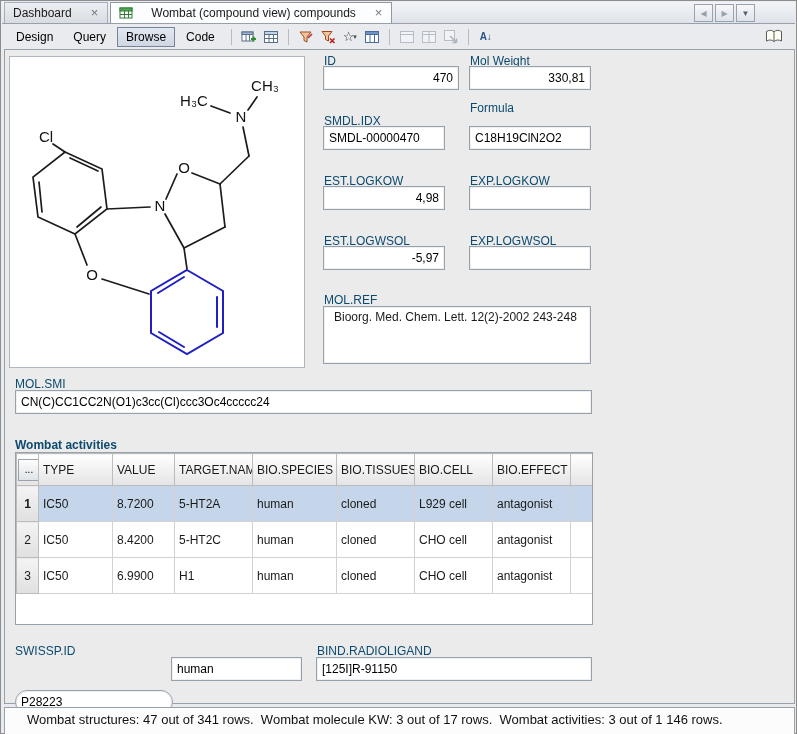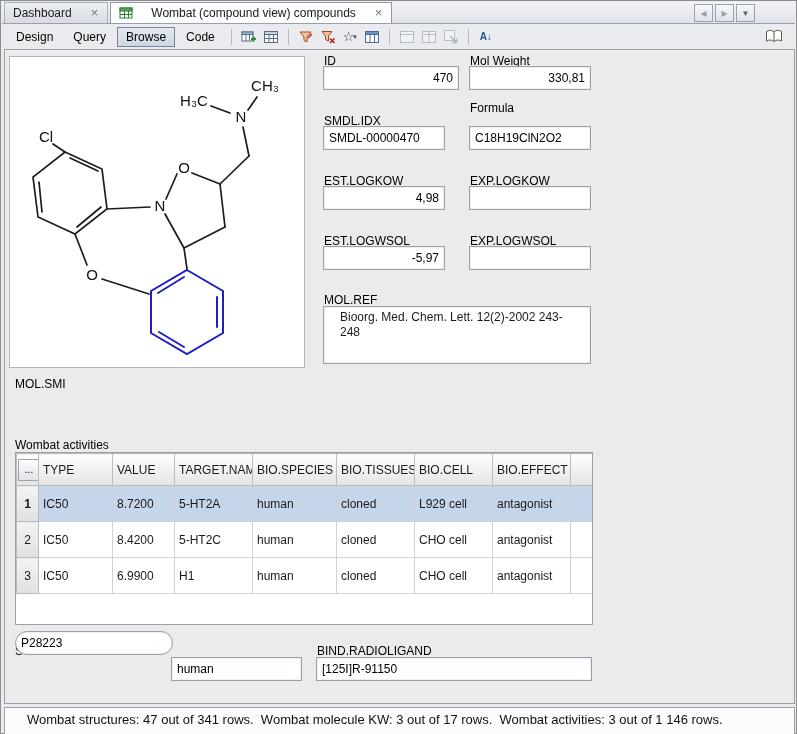--- a/index.html
+++ b/index.html
@@ -41,27 +41,27 @@
   .sortarrow { font-size:10px; color:#23538a; }
   .book { margin-left:auto; margin-right:6px; }
 
   
   .mainpanel { position:absolute; left:3px; top:48px; width:791px; height:655px;
     border:1px solid #98a0aa; background:#ebebeb; }
 
   .structbox { position:absolute; left:8px; top:55px; width:296px; height:312px;
     background:#ffffff; border:1px solid #b0b6bd; }
 
-  .flabel { position:absolute; font-size:12px; color:#000000; white-space:nowrap; }
+  .flabel { position:absolute; font-size:12px; color:#0c4a6e; white-space:nowrap; }
   .tfield { position:absolute; background:#fff; border:1px solid #98a0aa;
     box-shadow:inset 0 0 0 1px #eef1f4; height:24px; line-height:22px;
     padding:0 5px; font-size:12px; color:#000; overflow:hidden; white-space:nowrap; }
   .tfield.num { text-align:right; }
   .tarea { position:absolute; background:#fff; border:1px solid #98a0aa;
-    box-shadow:inset 0 0 0 1px #eef1f4; padding:3px 16px; font-size:12px;
+    box-shadow:inset 0 0 0 1px #eef1f4; padding:3px 10px; font-size:12px;
     line-height:15px; overflow:hidden; }
 
   
   .acttable-wrap { position:absolute; left:14px; top:451px; width:578px; height:173px;
     border:1px solid #98a0aa; background:#fff; overflow:hidden; }
   .acttable { border-collapse:collapse; table-layout:fixed; width:576px; font-size:12px; }
   .acttable th, .acttable td { font-weight:normal; text-align:left; padding:1px 4px;
     white-space:nowrap; overflow:hidden; }
   .acttable thead th { height:32px; background:linear-gradient(#ffffff,#e4e4e4);
     border:1px solid #bcbcbc; vertical-align:middle; }
@@ -267,22 +267,23 @@
 
   <div class="flabel" style="left:323px; top:233px;">EST.LOGWSOL</div>
   <div class="tfield num" style="left:322px; top:245px; width:122px;">-5,97</div>
   <div class="flabel" style="left:469px; top:233px;">EXP.LOGWSOL</div>
   <div class="tfield" style="left:468px; top:245px; width:122px;"></div>
 
   <div class="flabel" style="left:323px; top:292px;">MOL.REF</div>
   <div class="tarea" style="left:322px; top:305px; width:268px; height:58px;">Bioorg. Med. Chem. Lett. 12(2)-2002 243-248</div>
 
   <div class="flabel" style="left:14px; top:376px;">MOL.SMI</div>
-
-  <div class="flabel" style="left:14px; top:437px;">Wombat activities</div>
+  <div class="tfield" style="left:14px; top:389px; width:577px;">CN(C)CC1CC2N(O1)c3cc(Cl)ccc3Oc4ccccc24</div>
+
+  <div class="flabel" style="left:14px; top:437px;font-weight:bold;">Wombat activities</div>
   <div class="acttable-wrap">
     <table class="acttable">
       <colgroup>
         <col style="width:22px">
           <col style="width:74px">
           <col style="width:62px">
           <col style="width:78px">
         <col style="width:84px">
           <col style="width:78px">
           <col style="width:78px">
@@ -334,21 +335,21 @@
           <td>cloned</td>
           <td>CHO cell</td>
           <td>antagonist</td>
           <td></td>
         </tr>
       </tbody>
     </table>
   </div>
 
   <div class="flabel" style="left:14px; top:643px;">SWISSP.ID</div>
-  <div class="tfield" style="left:14px; top:630px; width:158px;border-radius:12px;">P28223</div>
+  <div class="tfield" style="left:14px; top:689px; width:158px;border-radius:12px;">P28223</div>
   <div class="flabel" style="left:170px; top:654px;">SWISSP.SPECIES</div>
   <div class="tfield" style="left:170px; top:656px; width:131px;">human</div>
   <div class="flabel" style="left:316px; top:643px;">BIND.RADIOLIGAND</div>
   <div class="tfield" style="left:315px; top:656px; width:276px;">[125I]R-91150</div>
 
   <div class="statusbar">Wombat structures: 47 out of 341 rows.  Wombat molecule KW: 3 out of 17 rows.  Wombat activities: 3 out of 1 146 rows.</div>
 
 </div>
 
 </body></html>

